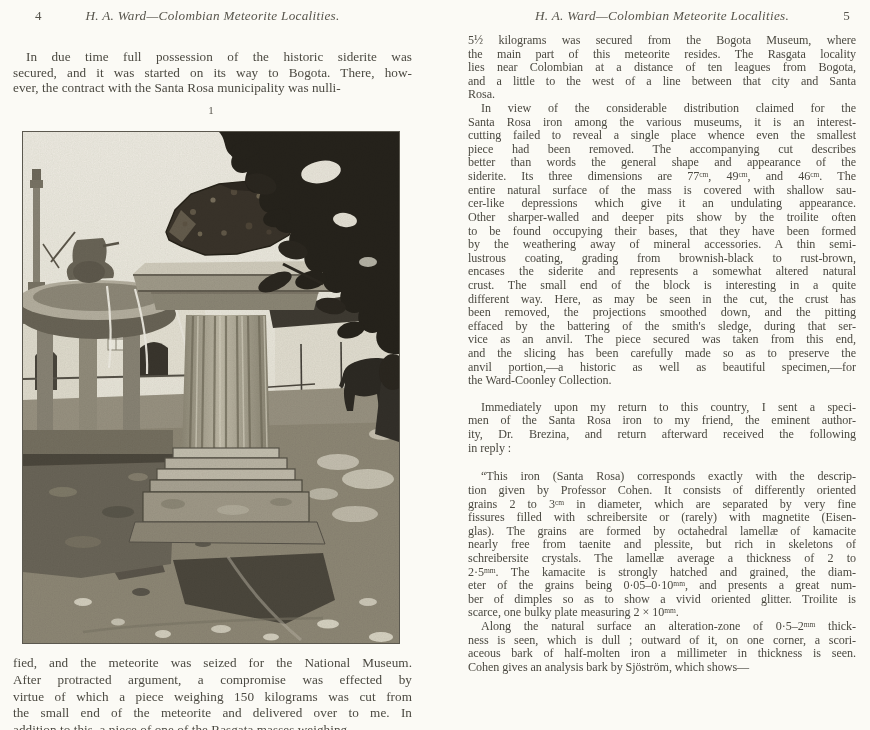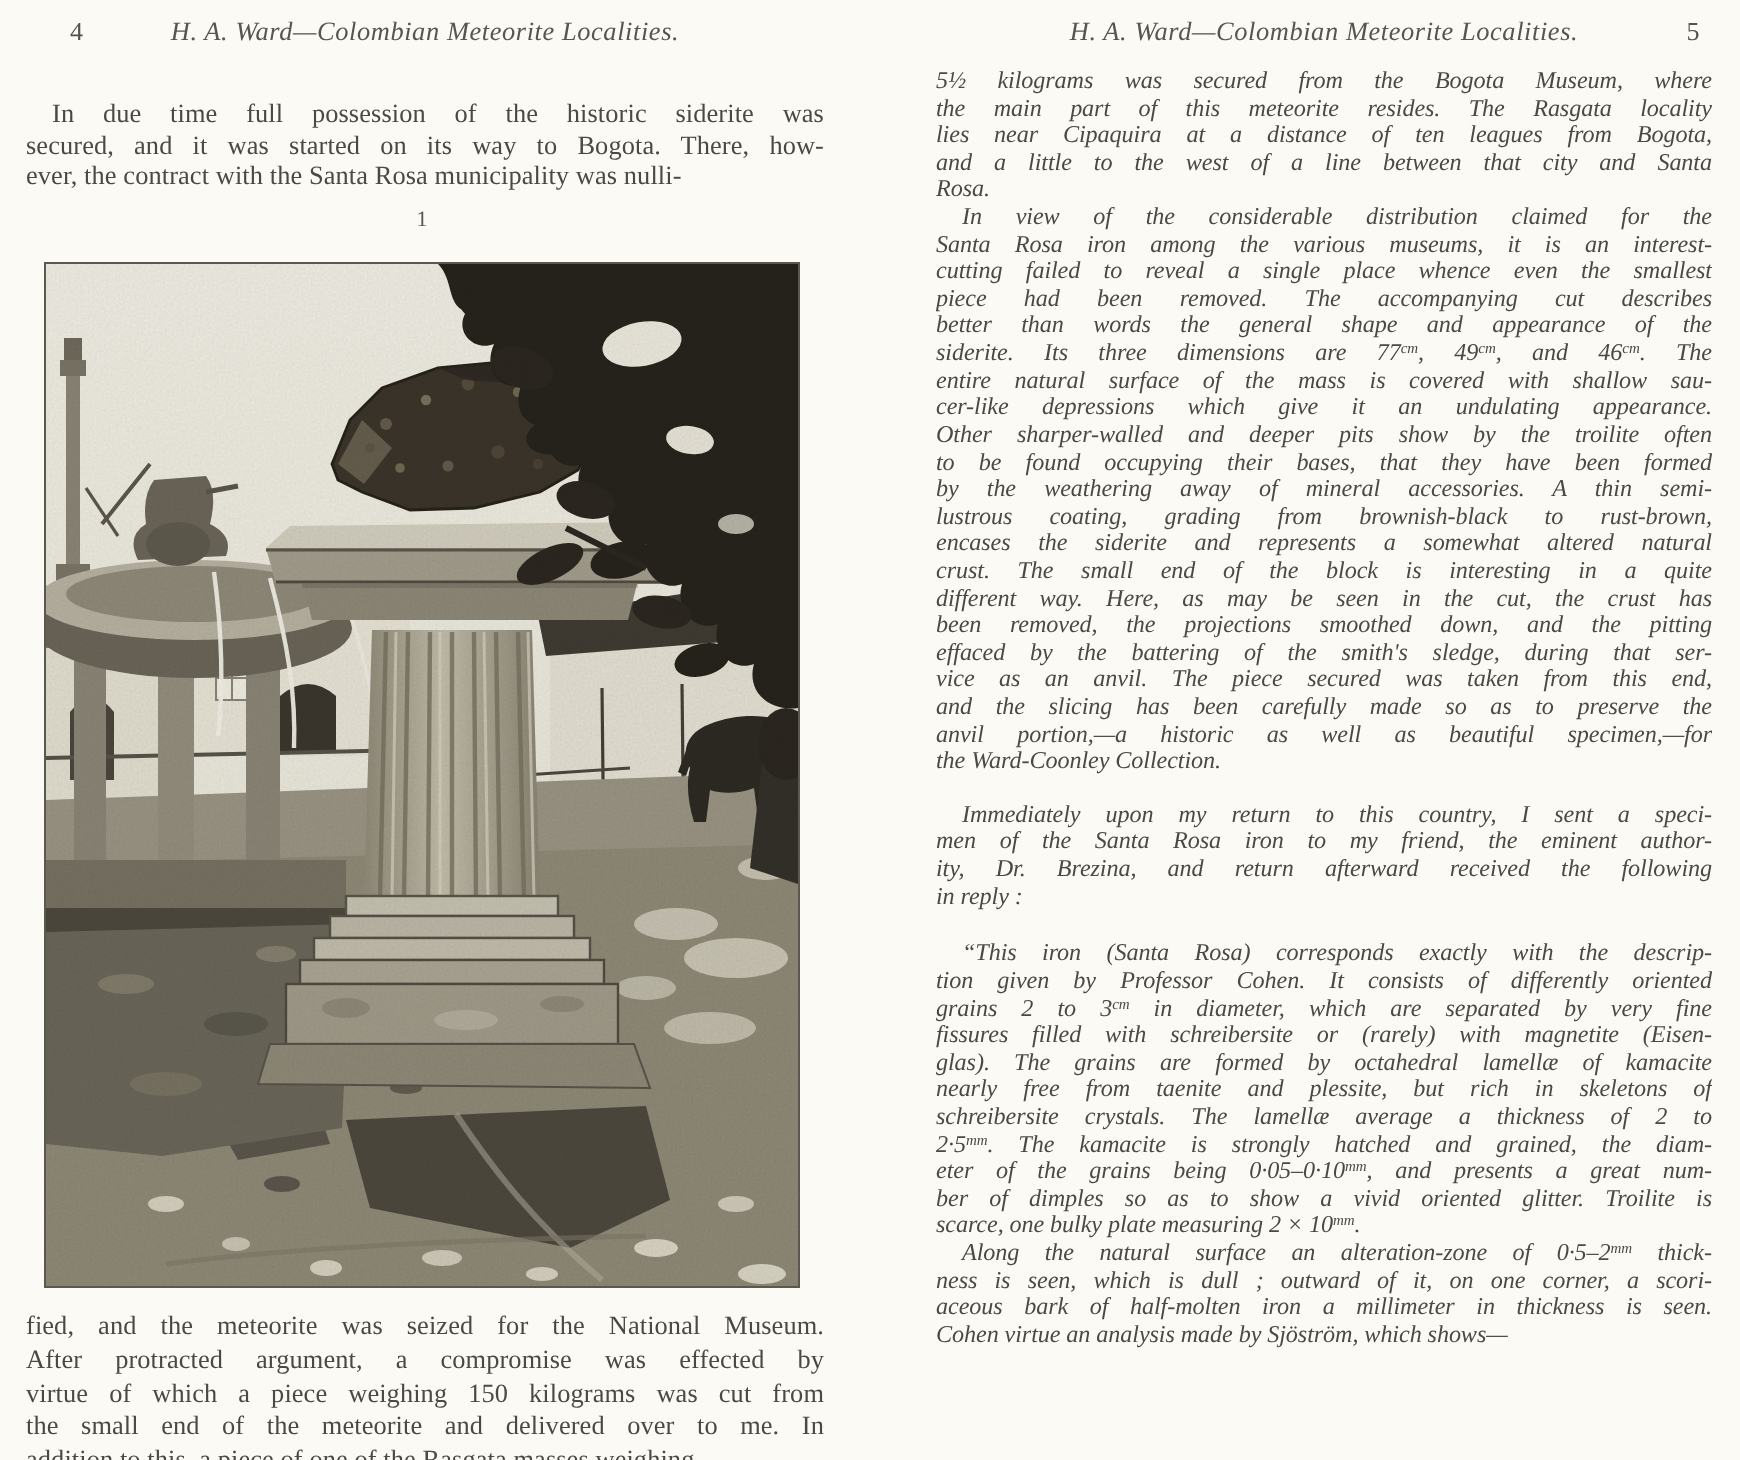--- a/index.html
+++ b/index.html
@@ -32,21 +32,21 @@
     font-size:11px;color:#5a584f;}
   figure.photo{margin:15px 0 0 9px;padding:0;width:376px;height:511px;
     border:1px solid #5b584f;background:#edebe0;position:relative;
     box-shadow:inset 0 0 16px rgba(62,57,46,.22);}
   figure.photo svg{display:block;}
   .lp-bottom{margin-top:11px;font-size:13.2px;line-height:16.9px;letter-spacing:.05px;}
   .lp-bottom .tl{height:16.9px;}
 
   .rp-body{margin-top:9px;font-size:12.1px;line-height:13.62px;letter-spacing:-.05px;}
   .rp-body .tl{height:13.62px;}
-  .para{margin:0;font-style:italic;}
+  .para{margin:0;}
   .para.gap-sm{margin-top:13px;}
   .para.gap-md{margin-top:15px;}
 </style>
 </head>
 <body>
 
 <div class="spread">
 
   <section class="page page-left">
     <header class="running-header">
@@ -278,21 +278,21 @@
   <section class="page page-right">
     <header class="running-header">
       <span class="title">H. A. Ward—Colombian Meteorite Localities.</span>
       <span class="pagenum">5</span>
     </header>
 
     <div class="rp-body">
       <div class="para">
           <div class="tl">5½ kilograms was secured from the Bogota Museum, where</div>
           <div class="tl">the main part of this meteorite resides.  The Rasgata locality</div>
-          <div class="tl">lies near Cipaquira at a distance of ten leagues from Bogota,</div>
+          <div class="tl">lies near Colombian at a distance of ten leagues from Bogota,</div>
           <div class="tl">and a little to the west of a line between that city and Santa</div>
           <div class="tl last">Rosa.</div>
         </div>
       <div class="para">
           <div class="tl indent">In view of the considerable distribution claimed for the</div>
           <div class="tl">Santa Rosa iron among the various museums, it is an interest-</div>
           <div class="tl">cutting failed to reveal a single place whence even the smallest</div>
           <div class="tl">piece had been removed.  The accompanying cut describes</div>
           <div class="tl">better than words the general shape and appearance of the</div>
           <div class="tl">siderite.  Its three dimensions are 77<sup>cm</sup>, 49<sup>cm</sup>, and 46<sup>cm</sup>.  The</div>
@@ -328,18 +328,18 @@
           <div class="tl">schreibersite crystals.  The lamellæ average a thickness of 2 to</div>
           <div class="tl">2·5<sup>mm</sup>.  The kamacite is strongly hatched and grained, the diam-</div>
           <div class="tl">eter of the grains being 0·05–0·10<sup>mm</sup>, and presents a great num-</div>
           <div class="tl">ber of dimples so as to show a vivid oriented glitter.  Troilite is</div>
           <div class="tl last">scarce, one bulky plate measuring 2 × 10<sup>mm</sup>.</div>
         </div>
       <div class="para">
           <div class="tl indent">Along the natural surface an alteration-zone of 0·5–2<sup>mm</sup> thick-</div>
           <div class="tl">ness is seen, which is dull ; outward of it, on one corner, a scori-</div>
           <div class="tl">aceous bark of half-molten iron a millimeter in thickness is seen.</div>
-          <div class="tl last">Cohen virtue an analysis made by Sjöström, which shows—</div>
+          <div class="tl last">Cohen gives an analysis bark by Sjöström, which shows—</div>
         </div>
     </div>
   </section>
 
 </div>
 
 </body></html>

